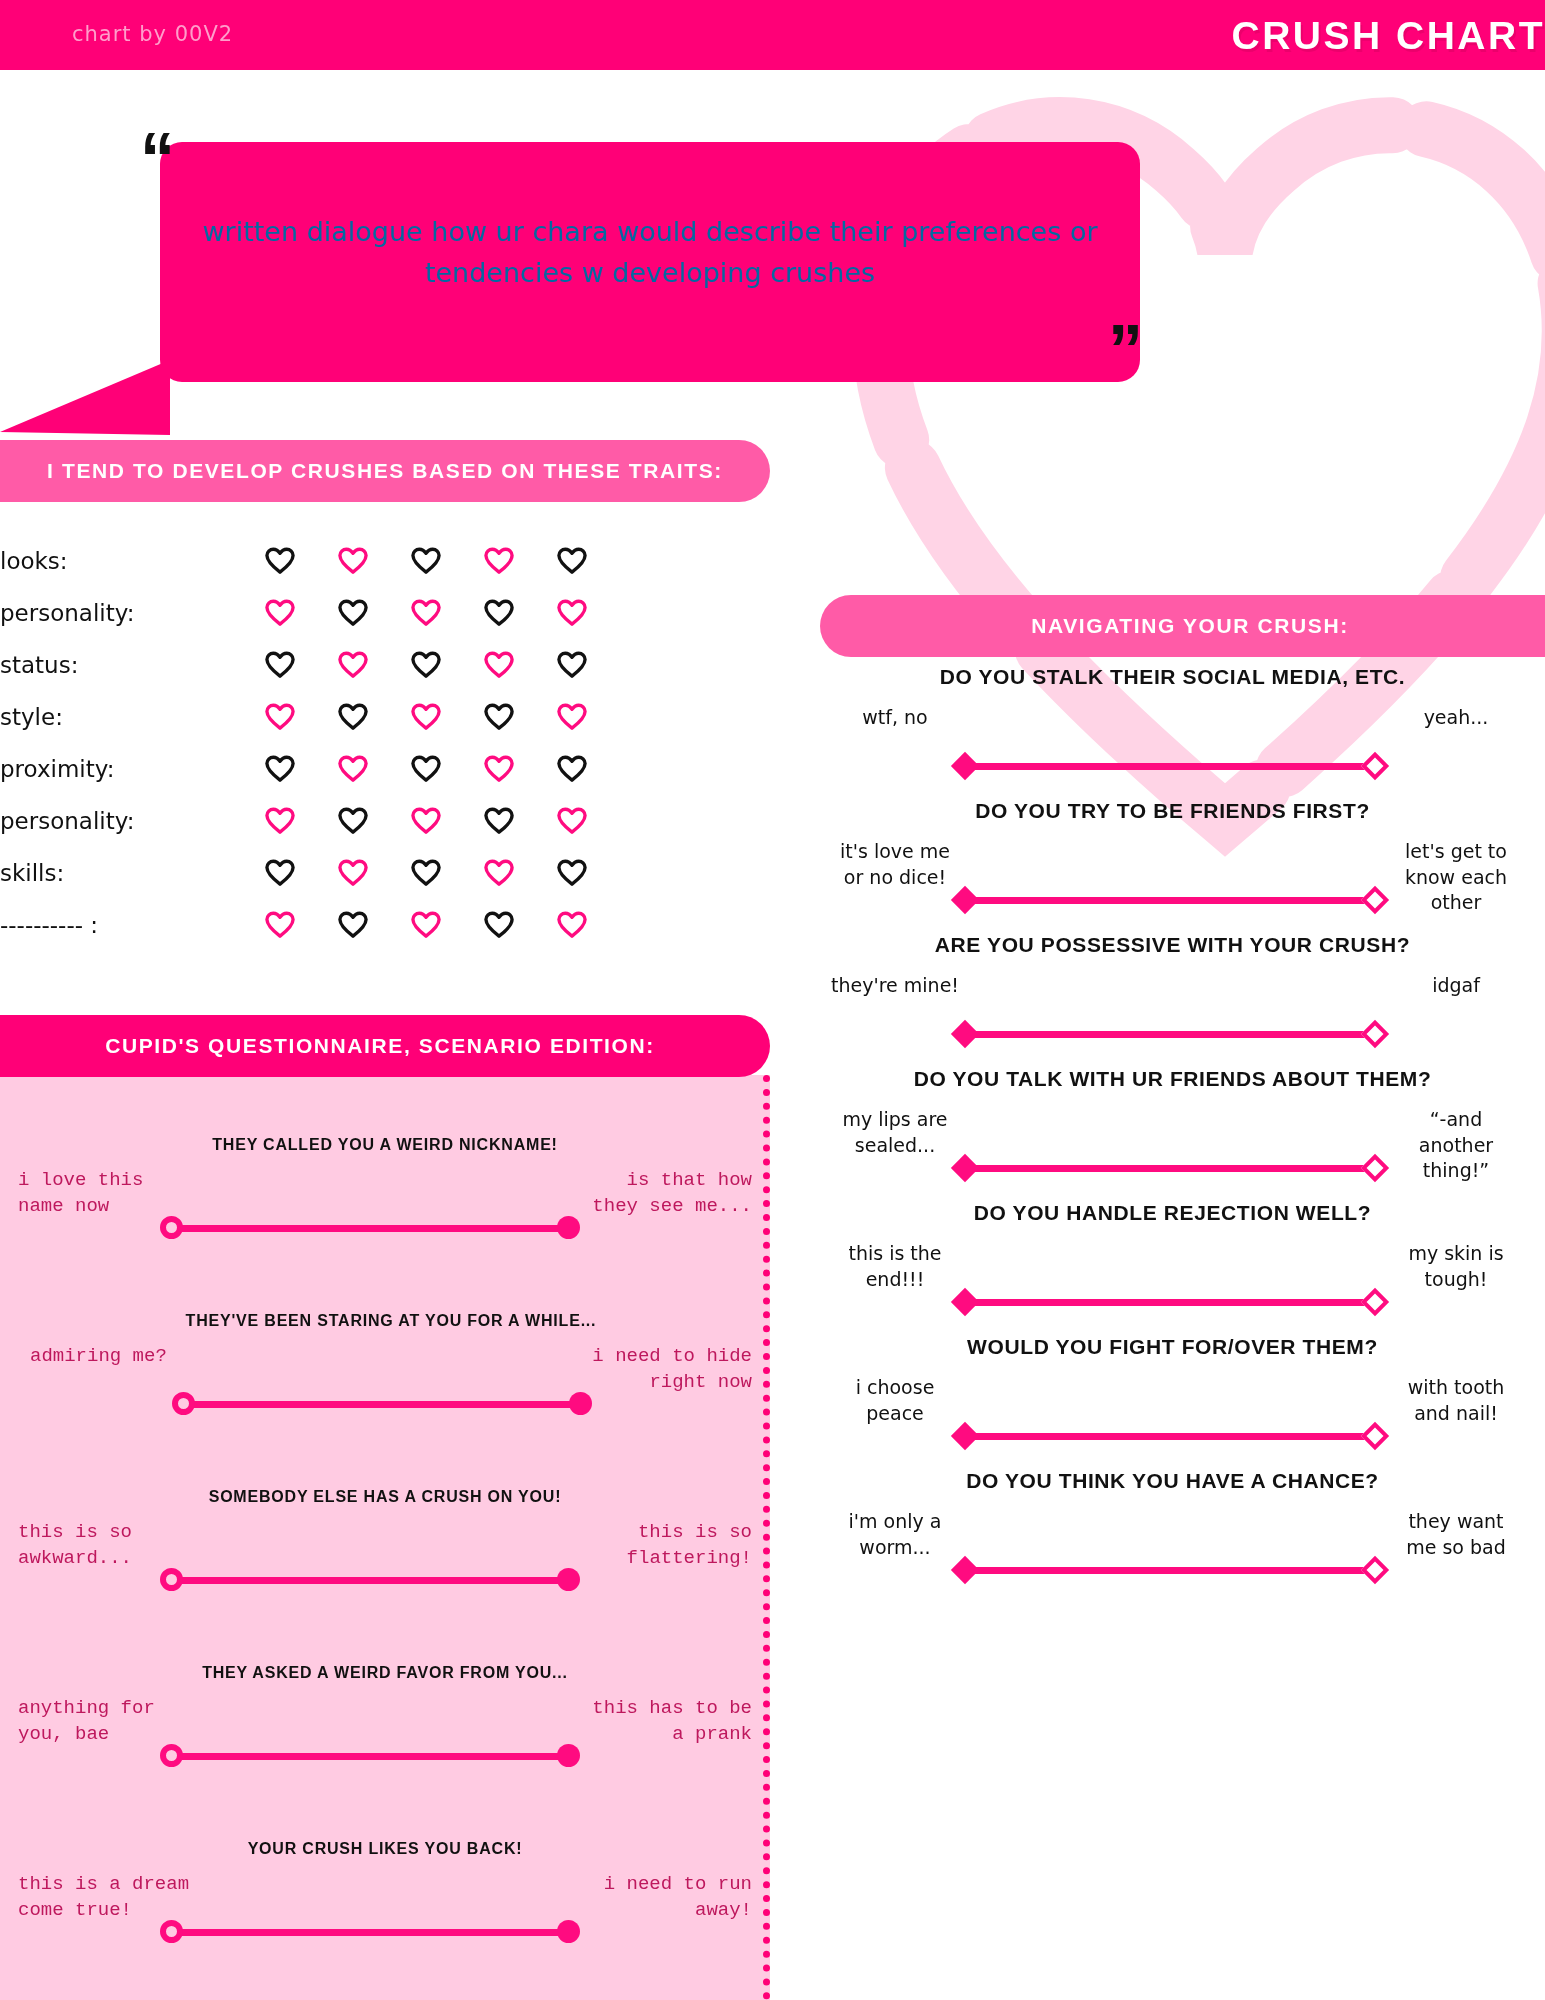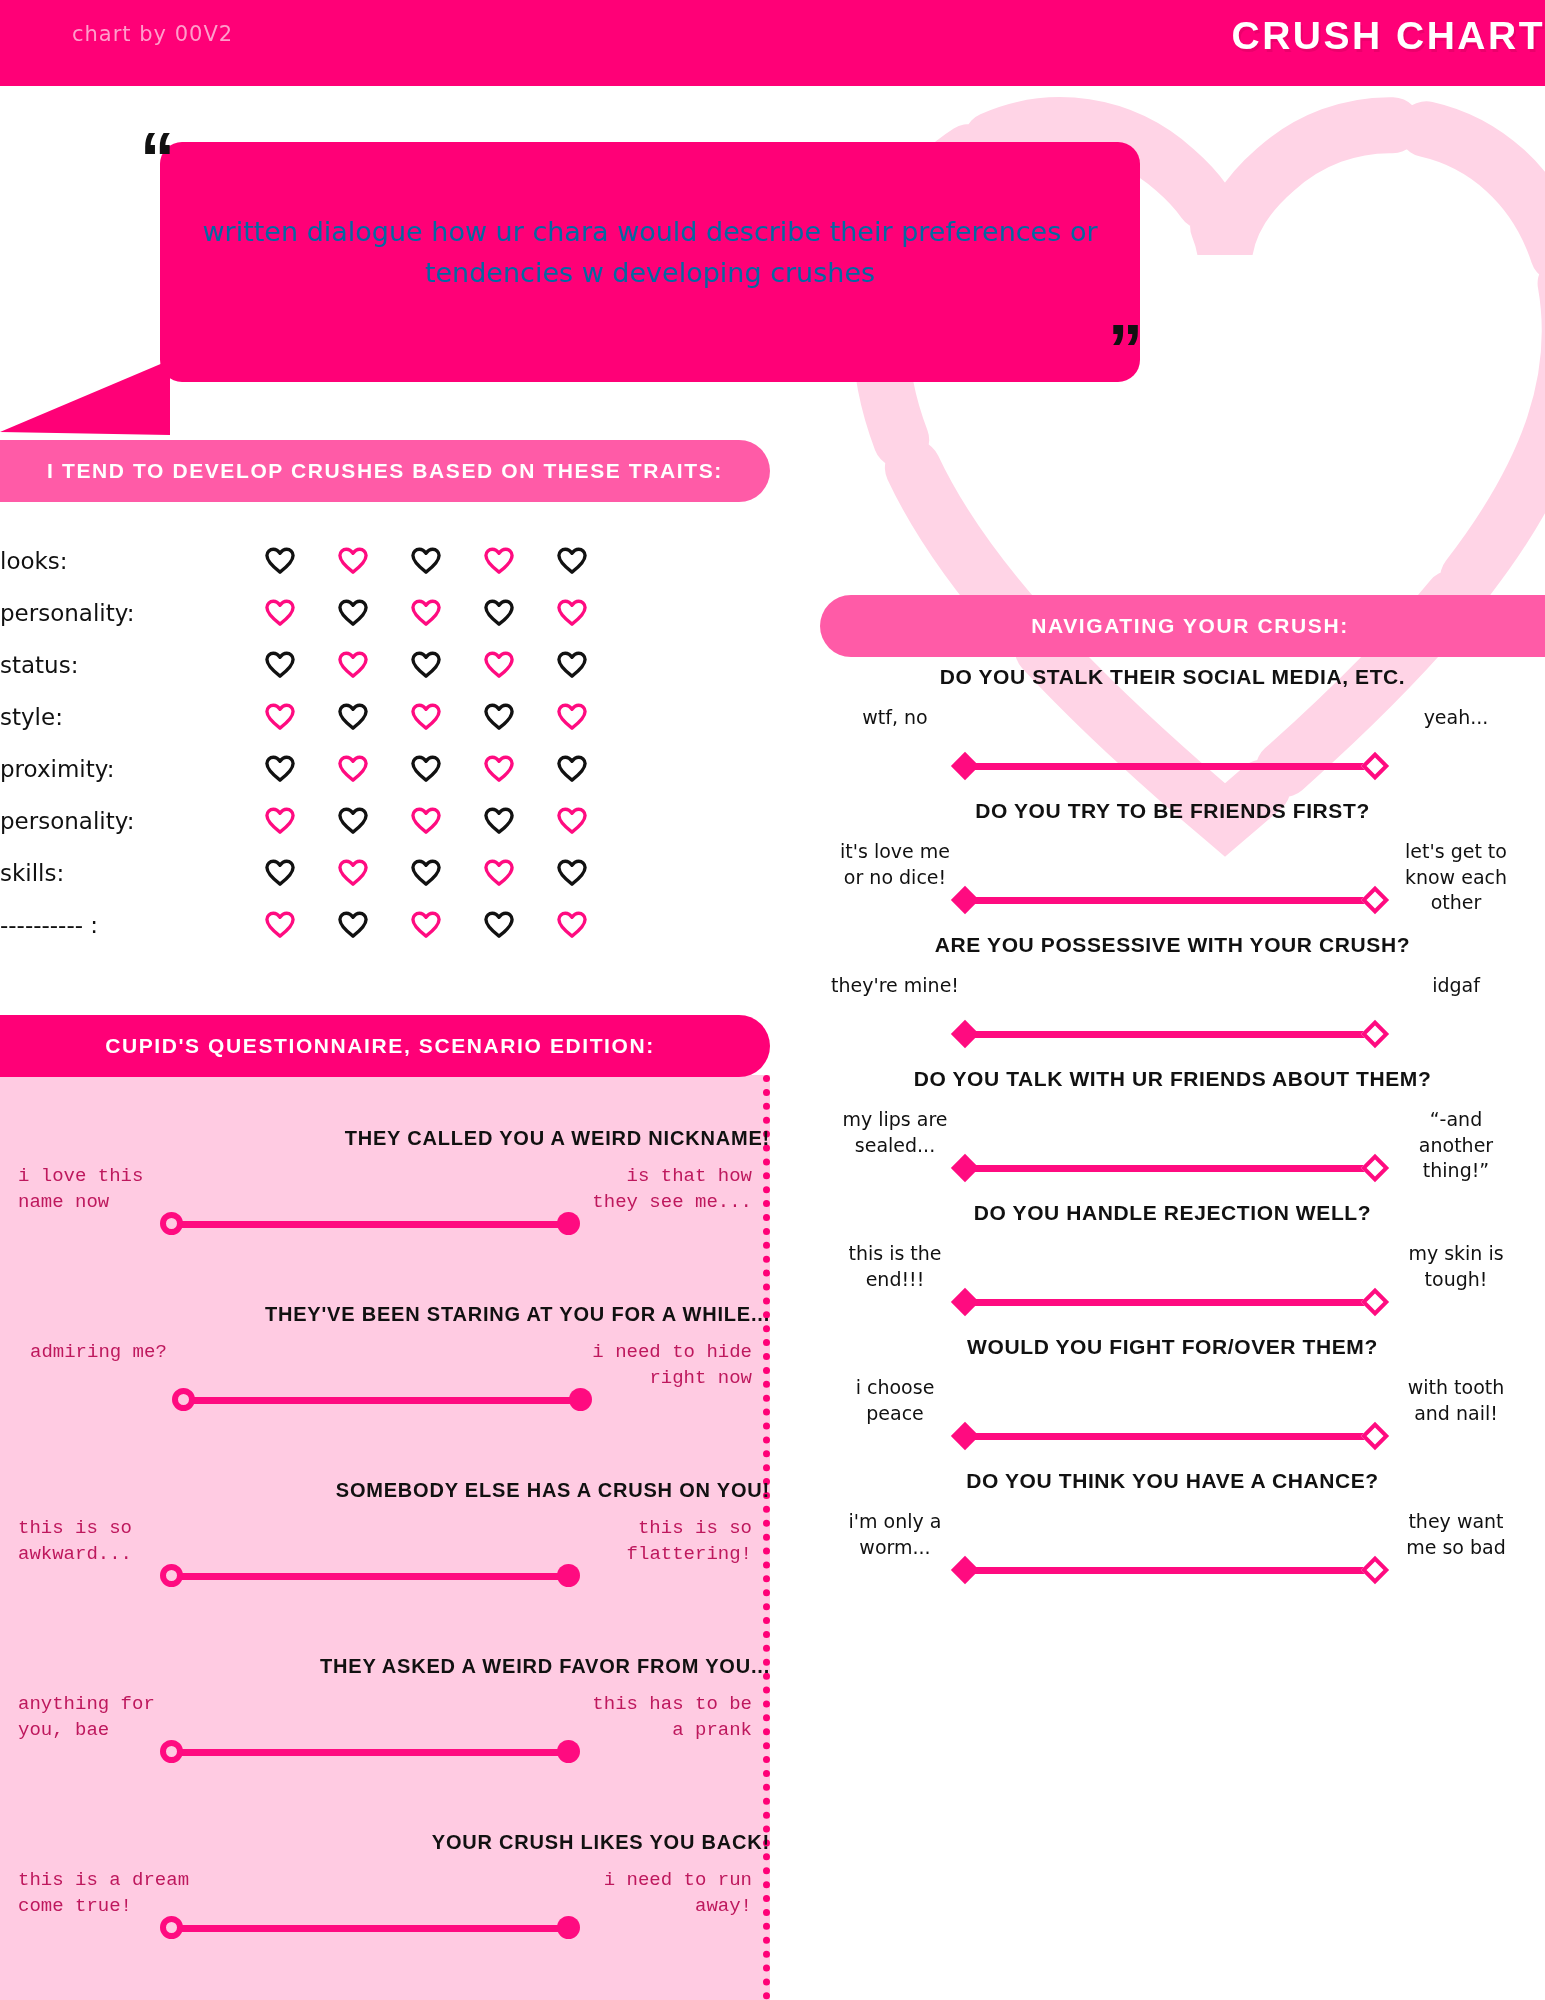--- a/index.html
+++ b/index.html
@@ -10,21 +10,21 @@
     position: relative;
     overflow: hidden;
   }
   .page { position: relative; width: 1545px; height: 2000px; overflow: hidden; background:#fff; }
 
   
   .bg-heart { position: absolute; top: -40px; right: -60px; width: 760px; height: 900px; z-index: 0; pointer-events:none; }
 
   
   .header {
-    position: absolute; top: 0; left: 0; width: 1545px; height: 86px;
+    position: absolute; top: 0; left: 0; width: 1545px; height: 70px;
     background: #ff0077; z-index: 5;
   }
   .credit {
     position: absolute; left: 72px; top: 22px;
     color: #ff9ecb; font-size: 21px; letter-spacing: 1px;
     font-family: "DejaVu Sans", sans-serif; font-weight: 400;
   }
   .header-title {
     position: absolute; left: 0; top: 14px; width: 1545px; text-align: right;
     color: #ffffff; font-size: 39px; font-weight: 900; letter-spacing: 2.5px;
@@ -72,22 +72,22 @@
   .hrt { width: 30px; height: 28px; display:block; }
 
   
   .quest-card {
     position: absolute; left: 0px; top: 1075px; width: 770px; height: 925px;
     background: #ffcbe2; z-index: 2;
     border-right: 7px dotted #ff0077;
   }
   .q-block { position: absolute; width: 770px; }
   .q-title {
-    text-align: right; font-size: 20px; font-weight: 900; color: #111;
-    letter-spacing: 0.8px; font-family: "Liberation Sans", sans-serif;
+    text-align: center; font-size: 16px; font-weight: 900; color: #111;
+    letter-spacing: 0.8px; font-family: "Liberation Sans", sans-serif; margin-top: 9px;
   }
   .q-row { position: relative; height: 86px; margin-top: 6px; }
   .q-left, .q-right {
     position: absolute; top: 8px; width: 175px; font-size: 19px; color: #be185d;
     line-height: 1.35; font-family: Liberation Mono, monospace;
   }
   .q-left { left: 18px; text-align: left; }
   .q-right { right: 18px; text-align: right; }
   .slider-c { position: absolute; left: 160px; top: 56px; width: 420px; height: 24px; }
   .bar { position: absolute; left: 10px; top: 9px; width: 400px; height: 7px; background: #ff0b80; }

